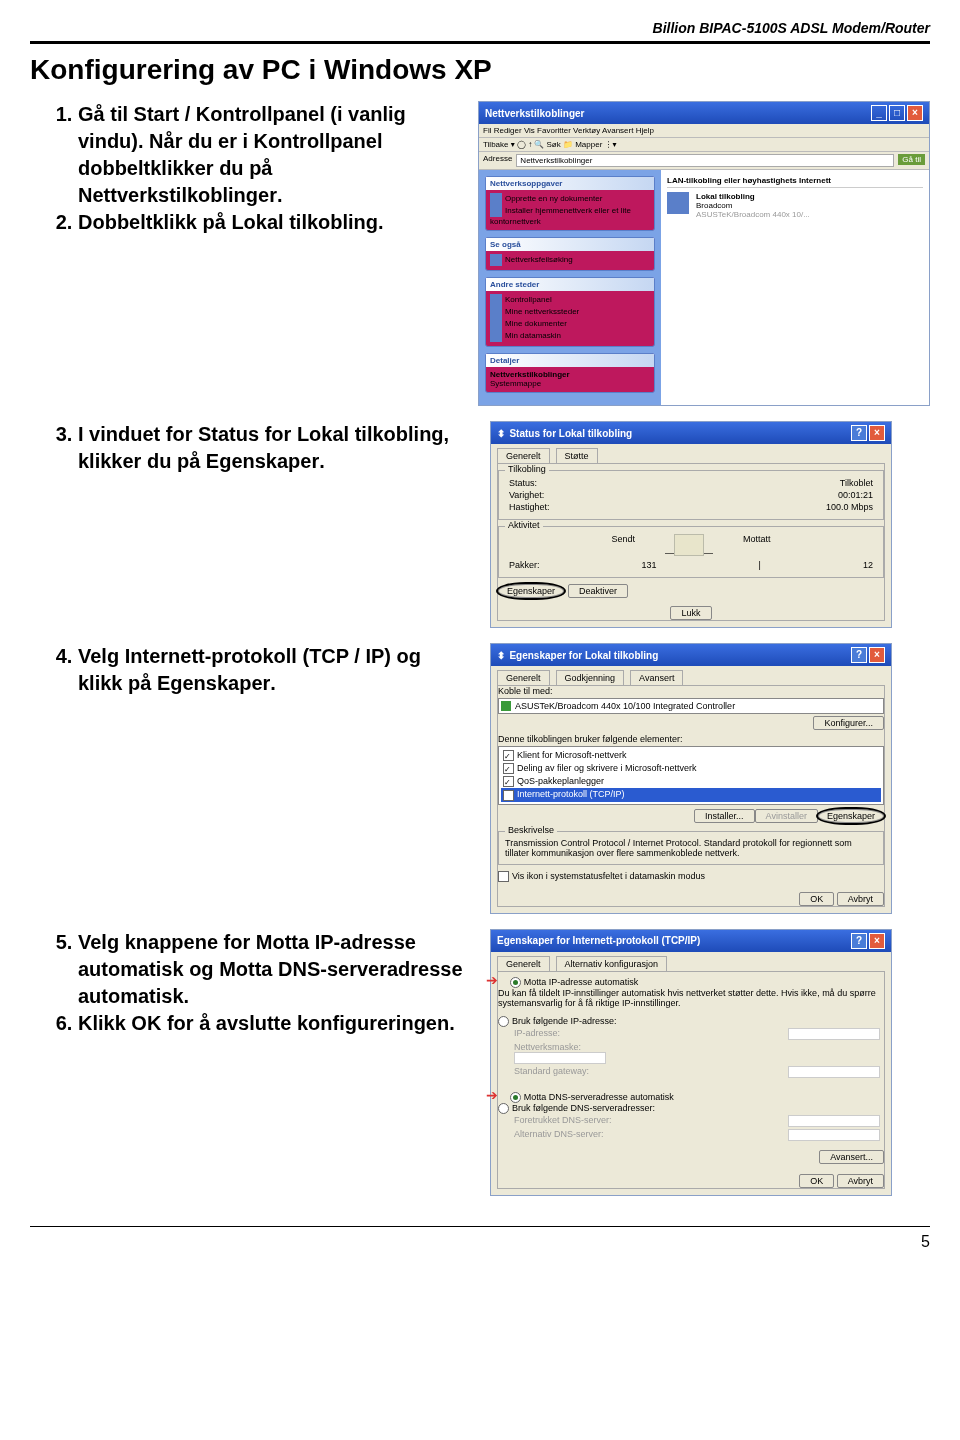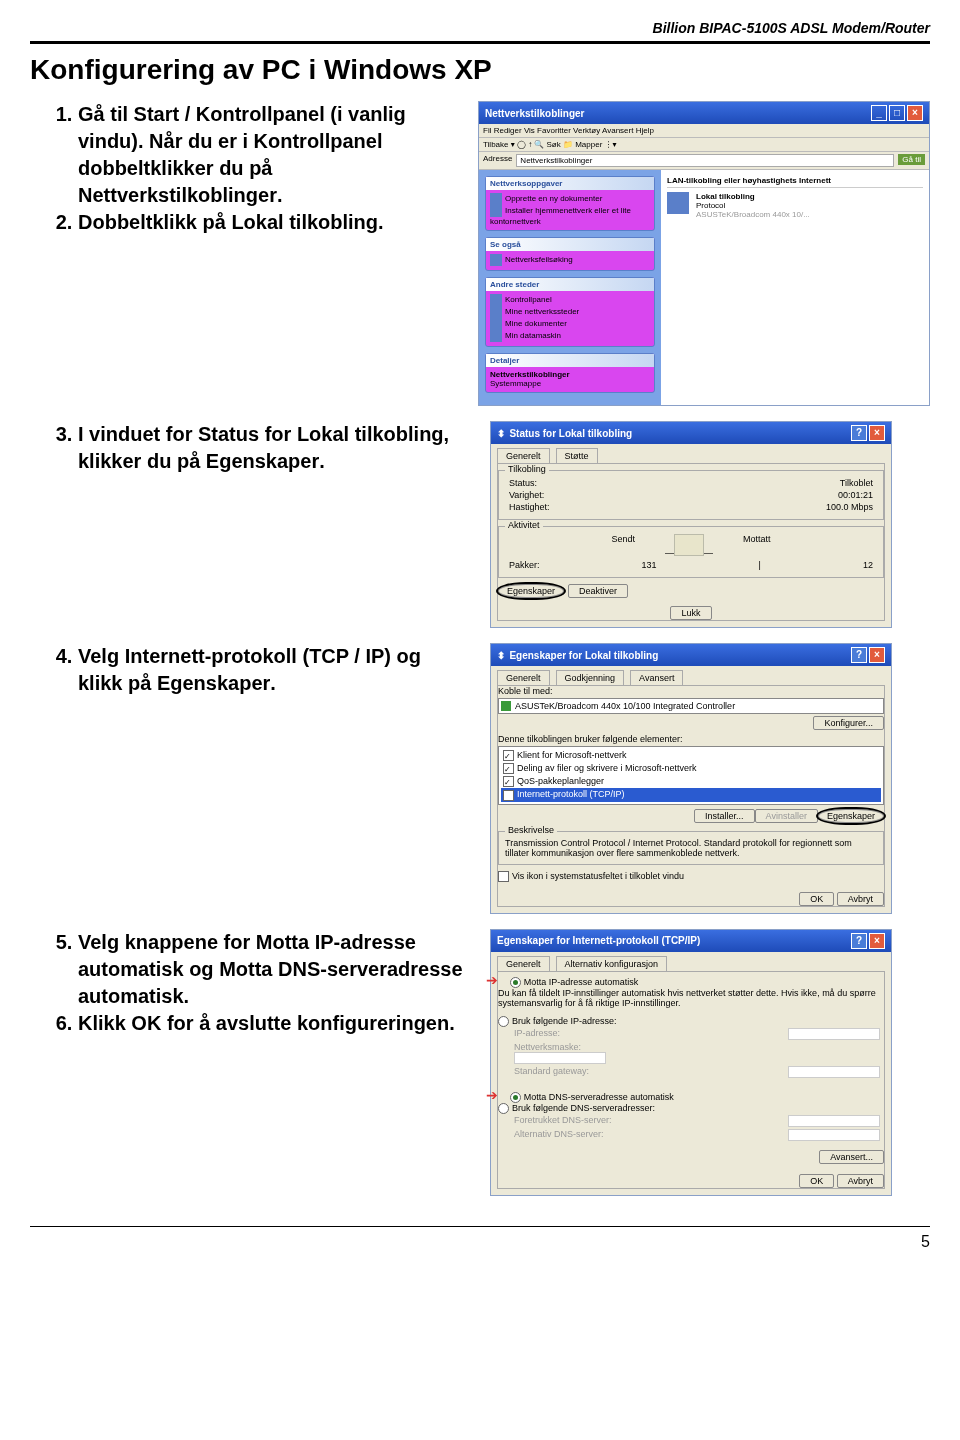--- a/index.html
+++ b/index.html
@@ -149,21 +149,21 @@
     margin-top: 4px;
   }
   .arrow-red { color:#d33; font-size:14px; position:relative; left:-12px; }
   .kv { display:flex; justify-content:space-between; padding:1px 4px; }
 
   
   .s1 { width: 450px; font-size: 8px; }
   .s1 .toolbar { background:#ece9d8; padding:2px 4px; border-bottom:1px solid #bbb; }
   .s1 .mainrow { display:flex; }
   .s1 .leftpane { width: 170px; background:#7ba3e6; padding:6px; }
-  .s1 .leftpane .box { background:#d946ef; border:1px solid #5a7fc9; border-radius:3px; margin-bottom:6px; padding:4px; }
+  .s1 .leftpane .box { background:#be185d; border:1px solid #5a7fc9; border-radius:3px; margin-bottom:6px; padding:4px; }
   .s1 .leftpane .box .hd { background:linear-gradient(to right,#fff,#c5d7f2); color:#2a4f9c; font-weight:bold; padding:2px 4px; margin:-4px -4px 3px -4px; font-size:8px; }
   .s1 .rightpane { flex:1; background:#fff; padding:6px; }
   .s1 .icon-sm { display:inline-block; width:12px; height:12px; background:#5a7fc9; vertical-align:middle; margin-right:3px;}
 
   .activity-ic {
     display:inline-block; width:28px; height:20px; background:#e8e5cb; border:1px solid #bba; position:relative;
   }
 </style>
 </head>
 <body>
@@ -216,21 +216,21 @@
             <div><b>Nettverkstilkoblinger</b></div>
             <div>Systemmappe</div>
           </div>
         </div>
         <div class="rightpane">
           <div style="border-bottom:1px solid #ccc; padding-bottom:2px;"><b>LAN-tilkobling eller høyhastighets Internett</b></div>
           <div class="row" style="margin-top:4px;">
             <span class="icon-sm" style="background:#5a7fc9; width:22px; height:22px;"></span>
             <div>
               <div><b>Lokal tilkobling</b></div>
-              <div>Protocol</div>
+              <div>Broadcom</div>
               <div class="dim">ASUSTeK/Broadcom 440x 10/...</div>
             </div>
           </div>
         </div>
       </div>
     </div>
   </div>
 </div>
 
 <div class="content-row">
@@ -315,21 +315,21 @@
         </div>
         <div class="row-sb" style="margin-top:4px;">
           <span class="btn">Installer...</span>
           <span class="btn dim">Avinstaller</span>
           <span class="btn circled">Egenskaper</span>
         </div>
         <div class="groupbox" style="margin-top:8px;">
           <span class="gb-title">Beskrivelse</span>
           <div>Transmission Control Protocol / Internet Protocol. Standard protokoll for regionnett som tillater kommunikasjon over flere sammenkoblede nettverk.</div>
         </div>
-        <div style="margin-top:6px;"><span class="chk"></span><span>Vis ikon i systemstatusfeltet i tilkoblet vindu</span></div>
+        <div style="margin-top:6px;"><span class="chk"></span><span>Vis ikon i systemstatusfeltet i datamaskin modus</span></div>
         <div style="text-align:right; margin-top:10px;">
           <span class="btn">OK</span>
           <span class="btn">Avbryt</span>
         </div>
       </div>
     </div>
   </div>
 </div>
 
 <div class="content-row">

